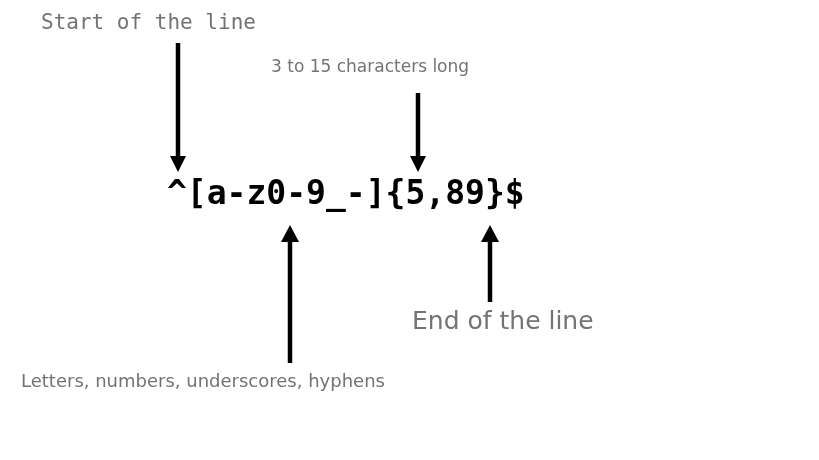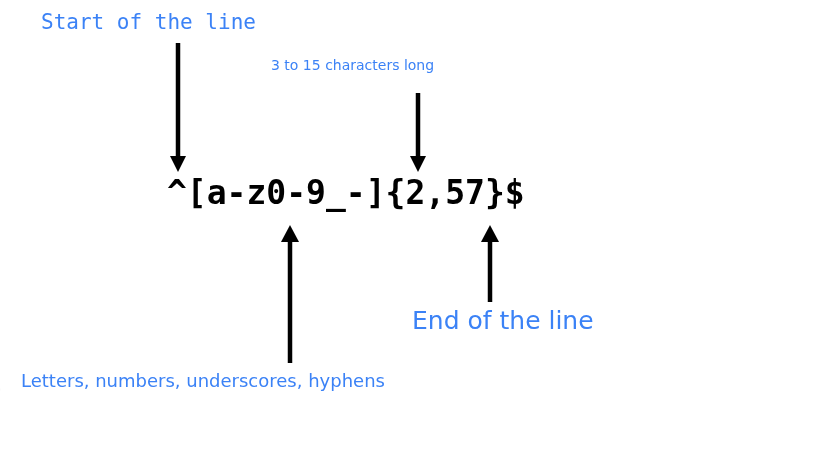--- a/index.html
+++ b/index.html
@@ -9,21 +9,21 @@
   }
   #canvas {
     position: relative;
     width: 819px;
     height: 460px;
     background: #ffffff;
     overflow: hidden;
   }
   .label {
     position: absolute;
-    color: #3b82f6;
+    color: #737373;
     white-space: nowrap;
     line-height: 1;
   }
   .label-mono {
     font-family: "DejaVu Sans Mono", "Liberation Mono", monospace;
   }
   .label-sans {
     font-family: "DejaVu Sans", "Liberation Sans", sans-serif;
   }
   #regex-expression {
@@ -39,21 +39,21 @@
     line-height: 1;
   }
   #label-start-of-line {
     left: 41px;
     top: 12px;
     font-size: 21px;
   }
   #label-length {
     left: 271px;
     top: 58px;
-    font-size: 14px;
+    font-size: 17px;
   }
   #label-end-of-line {
     left: 412px;
     top: 308px;
     font-size: 25px;
   }
   #label-charset {
     left: 21px;
     top: 372px;
     font-size: 18px;
@@ -89,21 +89,21 @@
     <polygon points="18,134 10,118 26,118" fill="#000000"></polygon>
   </svg>
 
   <div class="label label-sans" id="label-length">3 to 15 characters long</div>
 
   <svg class="arrow-svg" id="arrow-length" width="40" height="92" viewBox="0 0 40 92">
     <line x1="18" y1="5" x2="18" y2="70" stroke="#000000" stroke-width="4.5"></line>
     <polygon points="18,84 10,68 26,68" fill="#000000"></polygon>
   </svg>
 
-  <div id="regex-expression">^[a-z0-9_-]{2,57}$</div>
+  <div id="regex-expression">^[a-z0-9_-]{5,89}$</div>
 
   <svg class="arrow-svg" id="arrow-charset" width="40" height="148" viewBox="0 0 40 148">
     <line x1="18" y1="143" x2="18" y2="19" stroke="#000000" stroke-width="4.5"></line>
     <polygon points="18,5 9,22 27,22" fill="#000000"></polygon>
   </svg>
 
   <svg class="arrow-svg" id="arrow-end" width="40" height="86" viewBox="0 0 40 86">
     <line x1="18" y1="82" x2="18" y2="19" stroke="#000000" stroke-width="4.5"></line>
     <polygon points="18,5 9,22 27,22" fill="#000000"></polygon>
   </svg>

